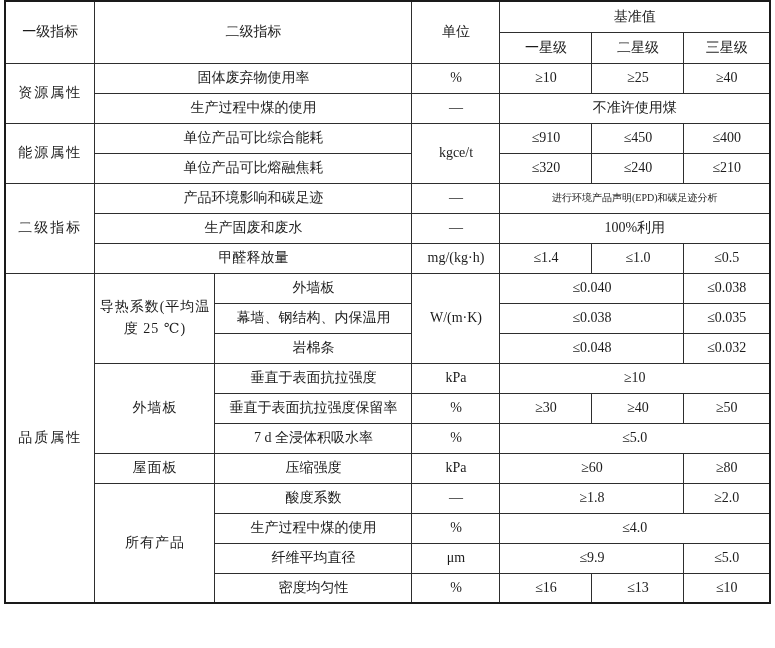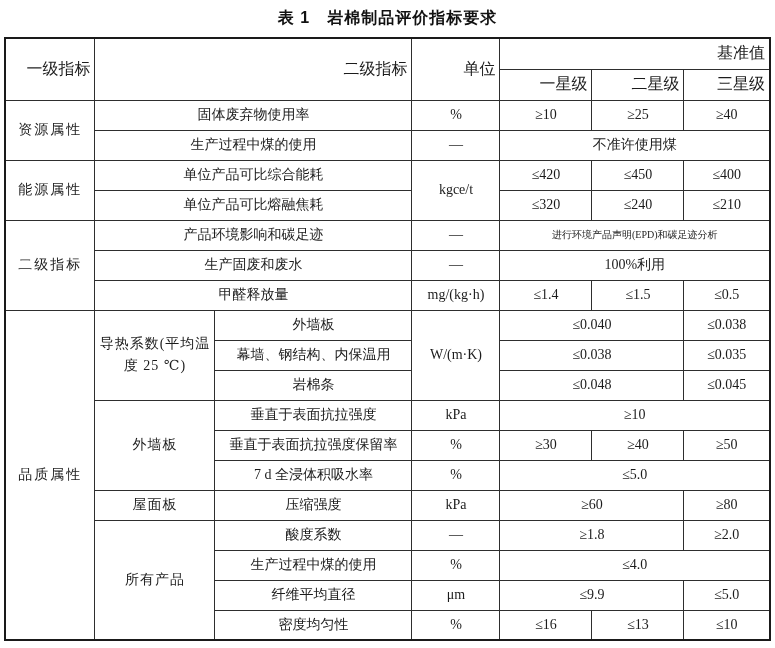--- a/index.html
+++ b/index.html
@@ -37,21 +37,21 @@
   table.spec td, table.spec th {
     border: 1px solid #2e2e2e;
     padding: 1px 4px;
     height: 30px;
     vertical-align: middle;
     text-align: center;
     font-weight: normal;
     overflow: hidden;
     box-sizing: border-box;
   }
-  table.spec th { font-size: 16px; text-align: right; }
+  table.spec th { font-size: 14px; }
   td.lvl1 {
     letter-spacing: 2px;
     text-align: center;
     margin-top: 20px;
   }
   td.name {
     text-align: left;
     padding-left: 8px;
   }
   td.subgrp {
@@ -62,21 +62,20 @@
   }
   td.val, td.unit { text-align: center; }
   td.wide-note { font-size: 10px; white-space: nowrap; }
   .hdr2 { height: 31px; }
 </style>
 </head>
 <body>
 
 <div class="page">
 
-  <div class="title">表 1　岩棉制品评价指标要求</div>
 
   <table class="spec">
     <colgroup>
       <col style="width:90px">
         <col style="width:120px">
         <col style="width:197px">
       <col style="width:88px">
         <col style="width:92px">
         <col style="width:92px">
         <col style="width:86px">
@@ -106,21 +105,21 @@
     <tr>
       <td colspan="2" class="name">生产过程中煤的使用</td>
       <td class="unit">—</td>
       <td colspan="3" class="val">不准许使用煤</td>
     </tr>
 
     <tr>
       <td rowspan="2" class="lvl1">能源属性</td>
       <td colspan="2" class="name">单位产品可比综合能耗</td>
       <td rowspan="2" class="unit">kgce/t</td>
-      <td class="val">≤420</td>
+      <td class="val">≤910</td>
       <td class="val">≤450</td>
       <td class="val">≤400</td>
     </tr>
     <tr>
       <td colspan="2" class="name">单位产品可比熔融焦耗</td>
       <td class="val">≤320</td>
       <td class="val">≤240</td>
       <td class="val">≤210</td>
     </tr>
 
@@ -132,41 +131,41 @@
     </tr>
     <tr>
       <td colspan="2" class="name">生产固废和废水</td>
       <td class="unit">—</td>
       <td colspan="3" class="val">100%利用</td>
     </tr>
     <tr>
       <td colspan="2" class="name">甲醛释放量</td>
       <td class="unit">mg/(kg·h)</td>
       <td class="val">≤1.4</td>
-      <td class="val">≤1.5</td>
+      <td class="val">≤1.0</td>
       <td class="val">≤0.5</td>
     </tr>
 
     <tr>
       <td rowspan="11" class="lvl1">品质属性</td>
       <td rowspan="3" class="subgrp">导热系数(平均温度 25 ℃)</td>
       <td class="name">外墙板</td>
       <td rowspan="3" class="unit">W/(m·K)</td>
       <td colspan="2" class="val">≤0.040</td>
       <td class="val">≤0.038</td>
     </tr>
     <tr>
       <td class="name">幕墙、钢结构、内保温用</td>
       <td colspan="2" class="val">≤0.038</td>
       <td class="val">≤0.035</td>
     </tr>
     <tr>
       <td class="name">岩棉条</td>
       <td colspan="2" class="val">≤0.048</td>
-      <td class="val">≤0.045</td>
+      <td class="val">≤0.032</td>
     </tr>
 
     <tr>
       <td rowspan="3" class="subgrp">外墙板</td>
       <td class="name">垂直于表面抗拉强度</td>
       <td class="unit">kPa</td>
       <td colspan="3" class="val">≥10</td>
     </tr>
     <tr>
       <td class="name">垂直于表面抗拉强度保留率</td>

